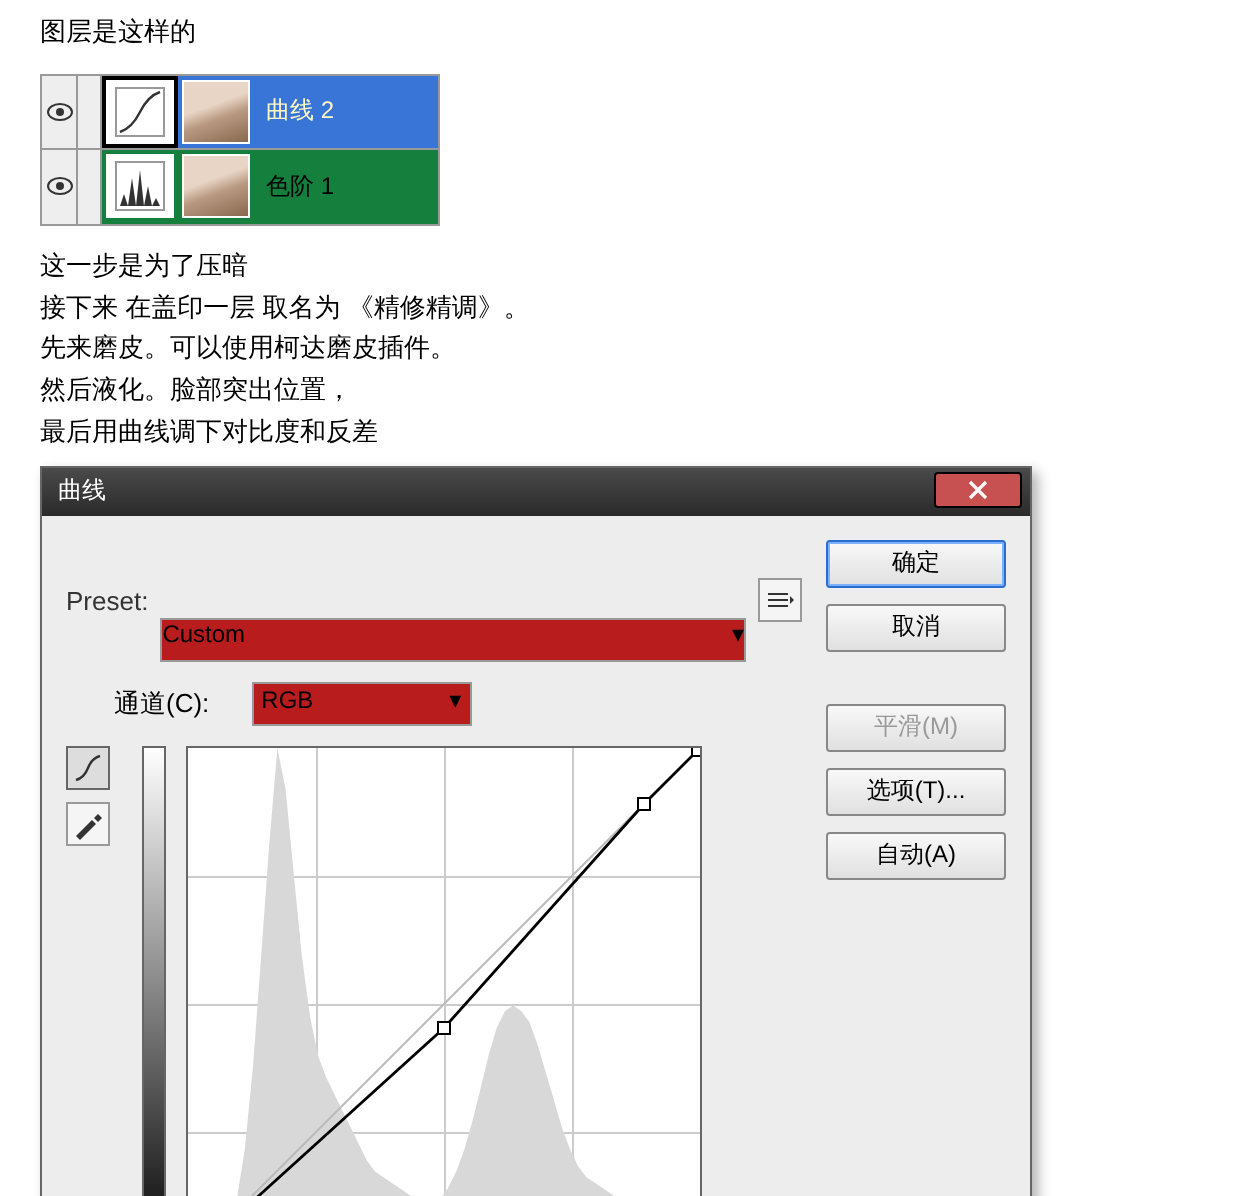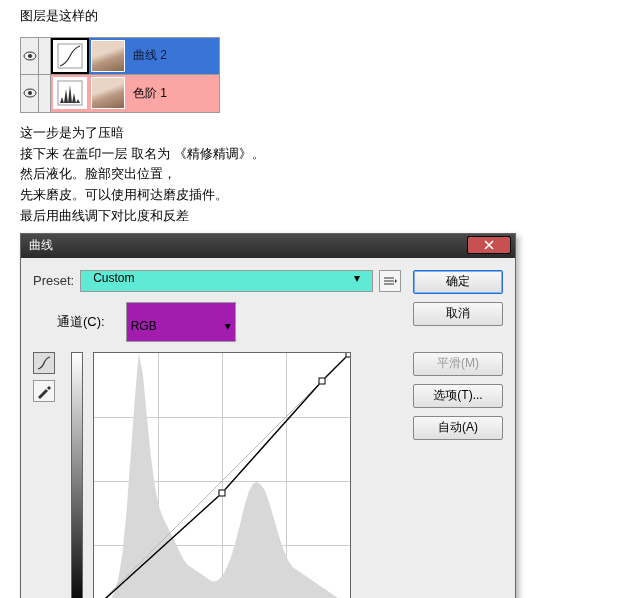--- a/index.html
+++ b/index.html
@@ -1,39 +1,39 @@
 <!DOCTYPE html>
 <html><head>
 <meta charset="utf-8">
 <style>
 * { box-sizing: border-box; margin: 0; padding: 0; }
 body { font-family: "Microsoft YaHei", SimSun, Arial, sans-serif; font-size: 13px; background: #fff; width: 617px; }
 .article-text { padding: 6px 20px; line-height: 1.6; color: #000; }
 .layers-panel { margin: 4px 20px 4px 20px; width: 200px; }
-.layer-row { display: flex; align-items: center; height: 38px; border: 1px solid #999; border-top: none; background: #fca5a5; }
+.layer-row { display: flex; align-items: center; height: 38px; border: 1px solid #999; border-top: none; background: #15803d; }
 .layer-row:first-child { border-top: 1px solid #999; }
-.layer-row.selected { background: #3875d7; color: #0f172a; }
+.layer-row.selected { background: #3875d7; color: #fef9c3; }
 .layer-vis { width: 18px; height: 100%; display: flex; align-items: center; justify-content: center; border-right: 1px solid #999; background: #eee; }
 .layer-vis svg { width: 14px; height: 10px; }
 .layer-spacer { width: 12px; height: 100%; border-right: 1px solid #999; background: #eee; }
 .layer-thumb { width: 34px; height: 32px; margin: 2px; border: 1px solid #fff; background: #fff; display: flex; align-items: center; justify-content: center; position: relative; }
 .layer-thumb.active { outline: 2px solid #000; }
 .layer-name { flex: 1; padding-left: 6px; font-size: 12px; }
 .curves-dialog { width: 496px; margin-left: 20px; background: #ededed; border: 1px solid #666; box-shadow: 3px 3px 6px rgba(0,0,0,0.3); }
 .dlg-titlebar { height: 24px; background: linear-gradient(#4a4a4a,#2a2a2a); display: flex; align-items: center; color: #fff; font-size: 12px; padding-left: 8px; position: relative; }
 .dlg-close { position: absolute; right: 4px; top: 2px; width: 44px; height: 18px; background: #c75050; border: 1px solid #000; display: flex; align-items: center; justify-content: center; color: #fff; border-radius: 2px; }
 .dlg-body { display: flex; padding: 12px; gap: 12px; }
 .dlg-left { flex: 1; }
 .dlg-right { width: 90px; display: flex; flex-direction: column; gap: 8px; }
 .preset-row { display: flex; align-items: center; gap: 6px; margin-bottom: 10px; }
 .preset-row label { color: #333; }
-.preset-select { flex: 1; height: 22px; border: 1px solid #999; background: #5eead4; padding: 0 12px; font-size: 12px; }
+.preset-select { flex: 1; height: 22px; border: 1px solid #999; background: #b91c1c; padding: 0 0; font-size: 12px; margin-top: 39px; }
 .preset-menu { width: 22px; height: 22px; border: 1px solid #999; background: #f5f5f5; display: flex; align-items: center; justify-content: center; }
 .channel-row { display: flex; align-items: center; gap: 21px; margin-bottom: 10px; padding-left: 24px; }
-.channel-select { width: 110px; height: 40px; border: 1px solid #999; background: #a21caf; padding: 16px 4px; font-size: 12px; }
+.channel-select { width: 110px; height: 22px; border: 1px solid #999; background: #b91c1c; padding: 1px 4px; font-size: 12px; }
 .graph-row { display: flex; gap: 8px; }
 .tool-col { width: 30px; display: flex; flex-direction: column; gap: 6px; }
 .tool-btn { width: 22px; height: 22px; border: 1px solid #999; background: #f5f5f5; display: flex; align-items: center; justify-content: center; }
 .tool-btn.active { background: #ddd; border-color: #666; }
 .graph-area { position: relative; }
 .curve-canvas { width: 258px; height: 258px; border: 1px solid #666; background: #fff; position: relative; overflow: hidden; }
 .grid-line-v, .grid-line-h { position: absolute; background: #ccc; }
 .grid-line-v { width: 1px; height: 100%; top: 0; }
 .grid-line-h { height: 1px; width: 100%; left: 0; }
 .hgrad { width: 258px; height: 12px; margin-top: 2px; background: linear-gradient(to right, #000, #fff); border: 1px solid #666; }
@@ -94,22 +94,22 @@
     <div class="layer-thumb">
         <div class="thumb-img"></div>
       </div>
     <div class="layer-name">色阶 1</div>
   </div>
 </div>
 
 <div class="article-text">
   <div>这一步是为了压暗</div>
   <div>接下来 在盖印一层 取名为 《精修精调》。</div>
+  <div>先来磨皮。可以使用柯达磨皮插件。</div>
   <div>然后液化。脸部突出位置，</div>
-  <div>先来磨皮。可以使用柯达磨皮插件。</div>
   <div>最后用曲线调下对比度和反差</div>
 </div>
 
 <div class="curves-dialog">
   <div class="dlg-titlebar">
     <span>曲线</span>
     <div class="dlg-close">
       <svg width="10" height="10" viewBox="0 0 10 10">
           <path d="M1 1 L9 9 M9 1 L1 9" stroke="#fff" stroke-width="1.6"></path>
         </svg>

